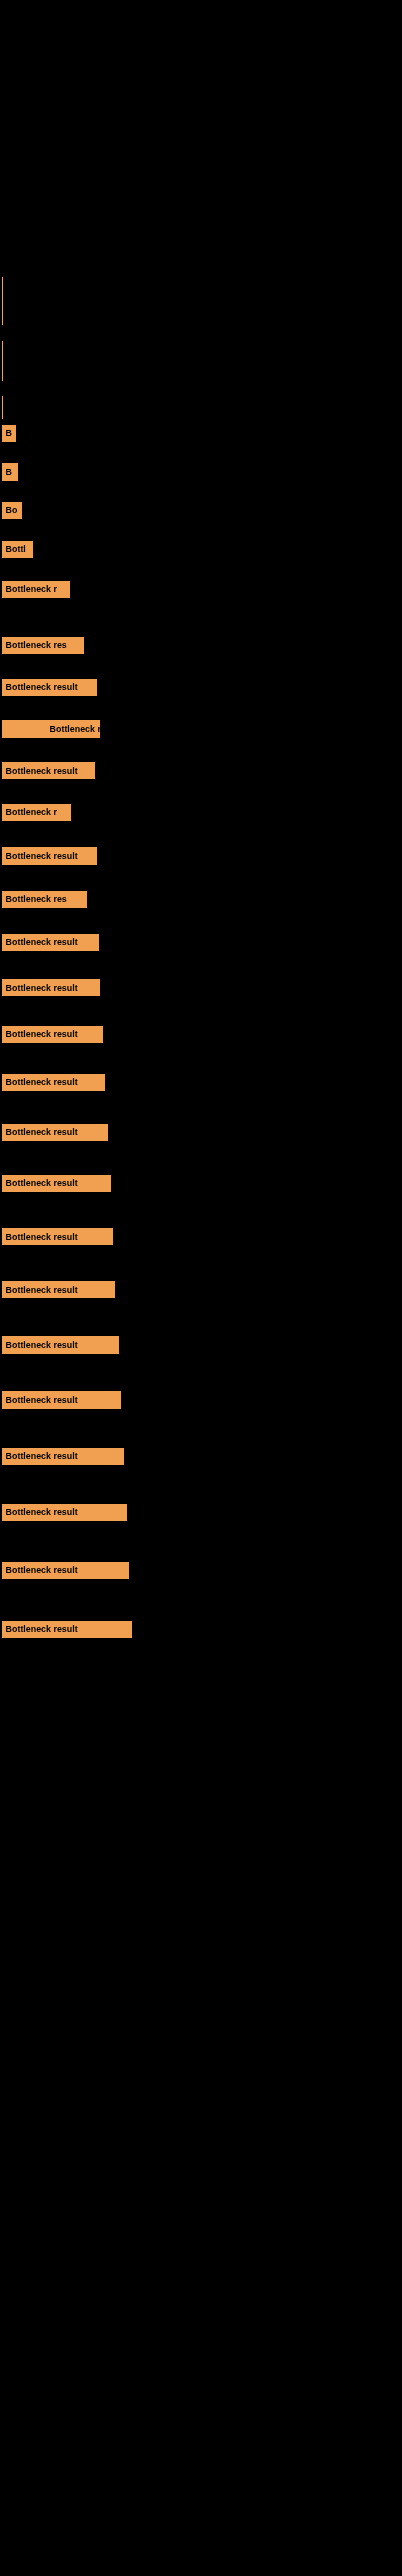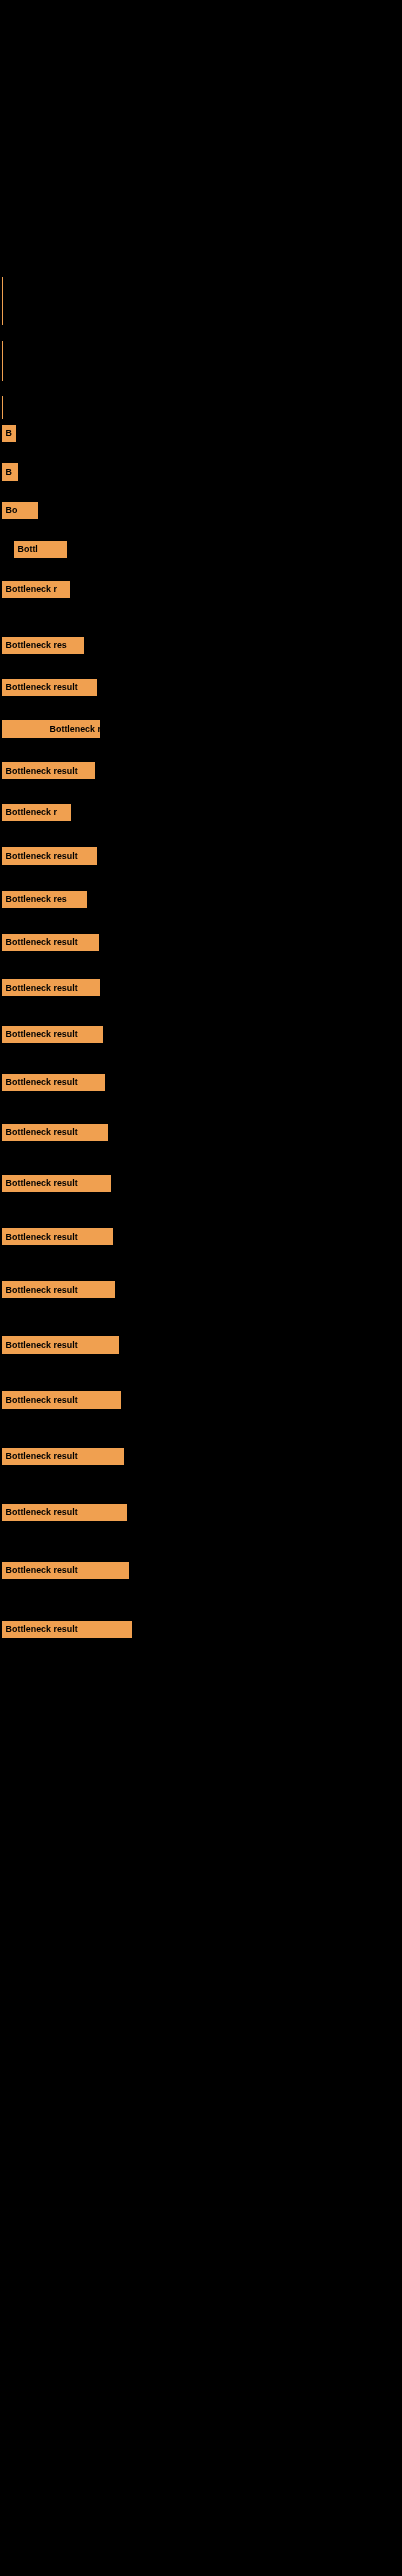--- a/index.html
+++ b/index.html
@@ -73,25 +73,25 @@
 <div style="height: 0px;"></div>
     <div class="bar-row">
       <span class="bar-label" style="width: 14.5px; overflow: hidden;">B</span>
     </div>
     <div style="height: 14.5px;"></div>
     <div class="bar-row">
       <span class="bar-label" style="width: 16px; overflow: hidden;">B</span>
     </div>
     <div style="height: 14.5px;"></div>
     <div class="bar-row">
-      <span class="bar-label" style="width: 36px; overflow: hidden;">Bo</span>
+      <span class="bar-label" style="width: 20px; overflow: hidden;">Bo</span>
     </div>
     <div style="height: 14.5px;"></div>
     <div class="bar-row">
-      <span class="bar-label" style="width: 53px; overflow: hidden; margin-left: 12px;">Bottl</span>
+      <span class="bar-label" style="width: 31px; overflow: hidden;">Bottl</span>
     </div>
     <div style="height: 16px;"></div>
     <div class="bar-row">
       <span class="bar-label" style="width: 68px; overflow: hidden;">Bottleneck r</span>
     </div>
     <div style="height: 16px;"></div>
     <div style="height: 16px;"></div>
     <div class="bar-row">
       <span class="bar-label" style="width: 82px; overflow: hidden;">Bottleneck res</span>
     </div>

